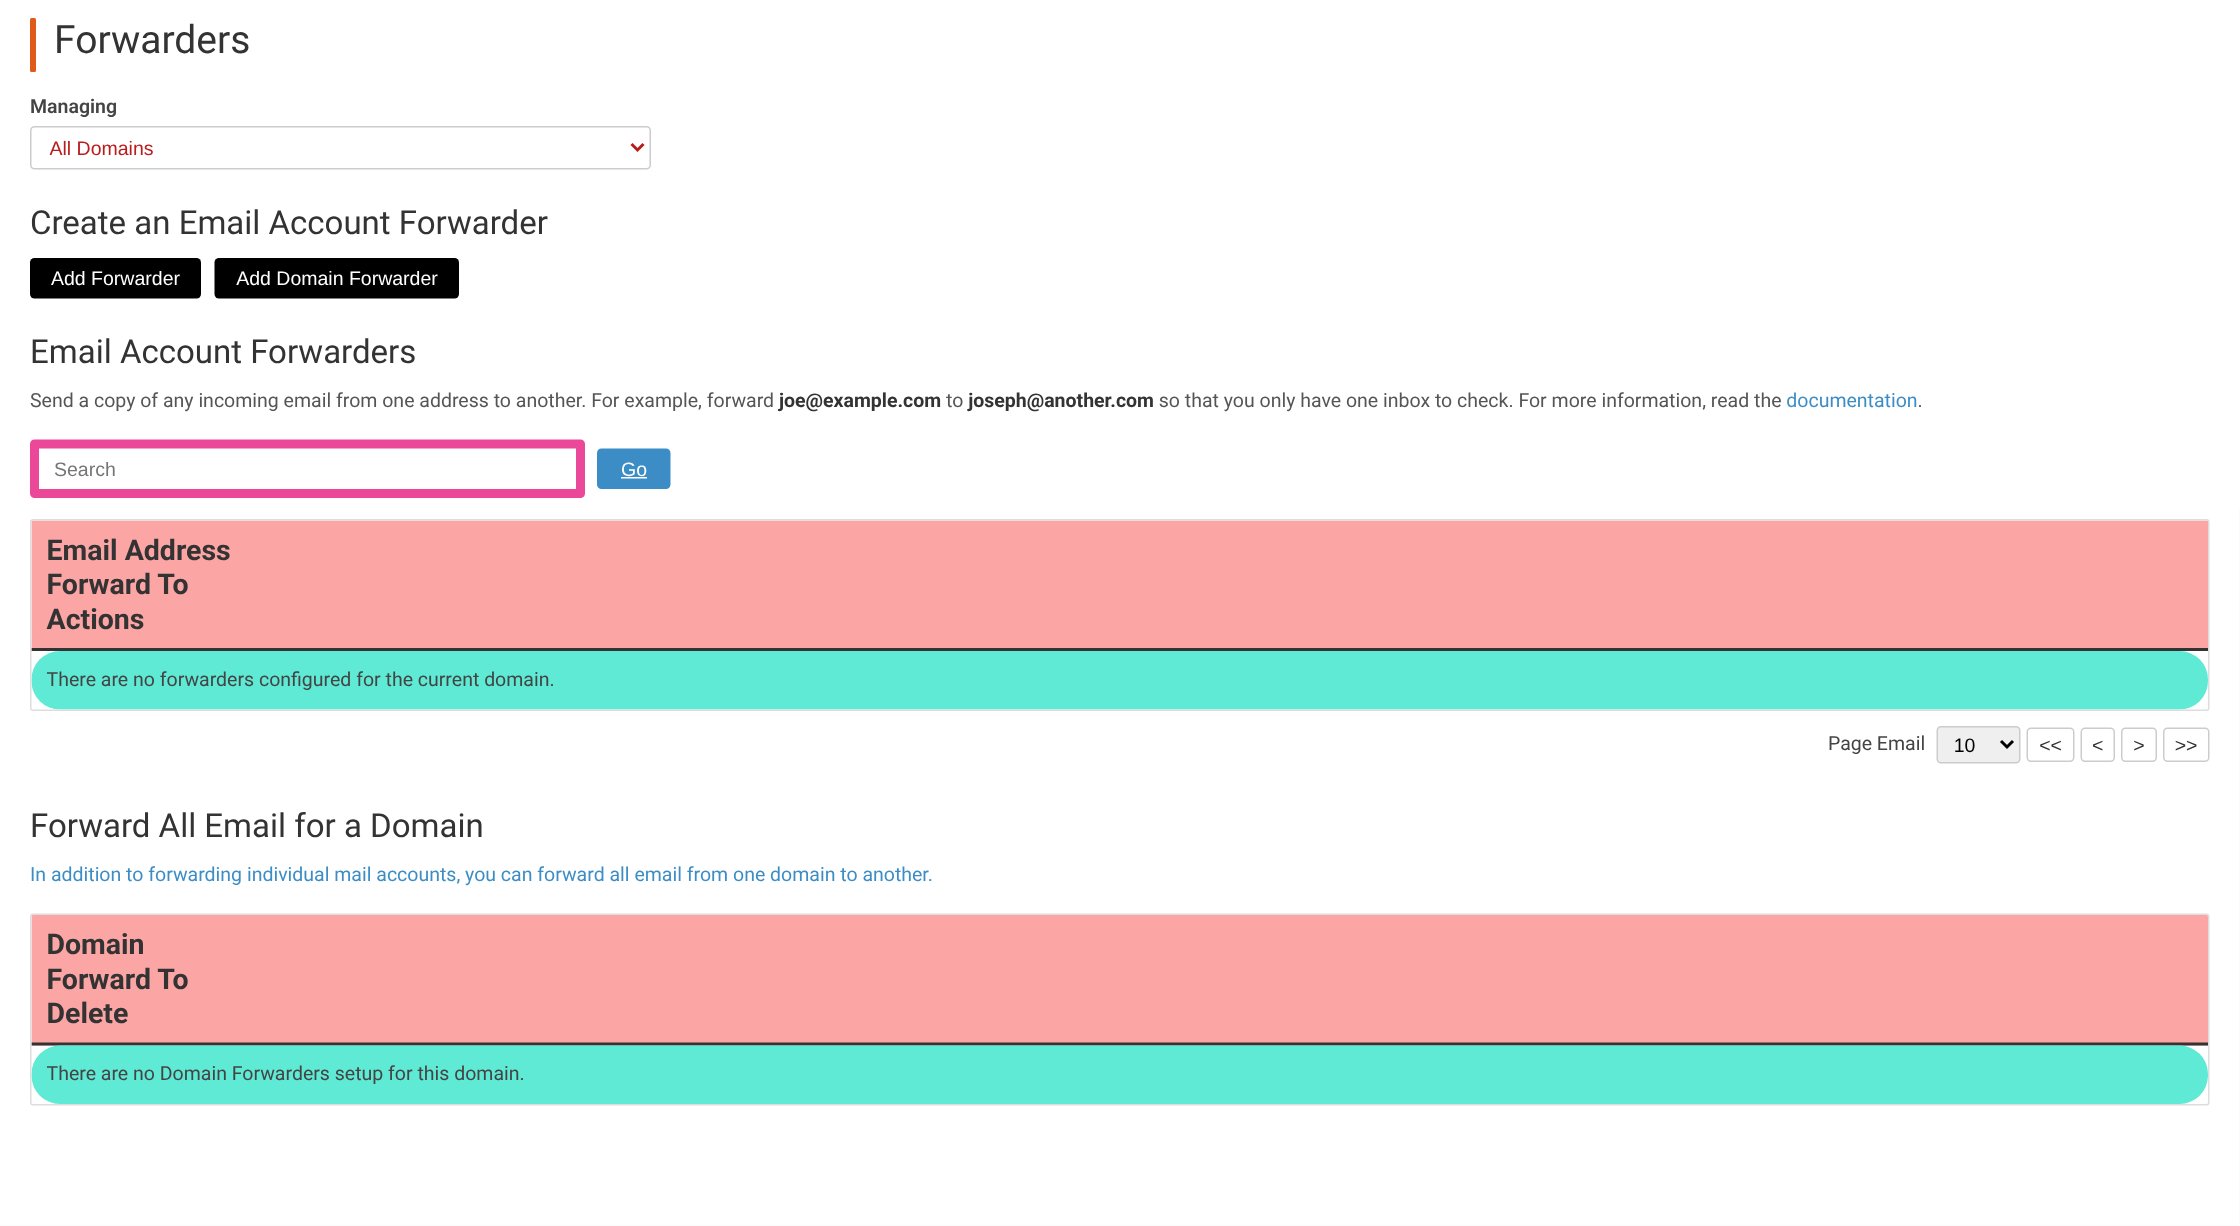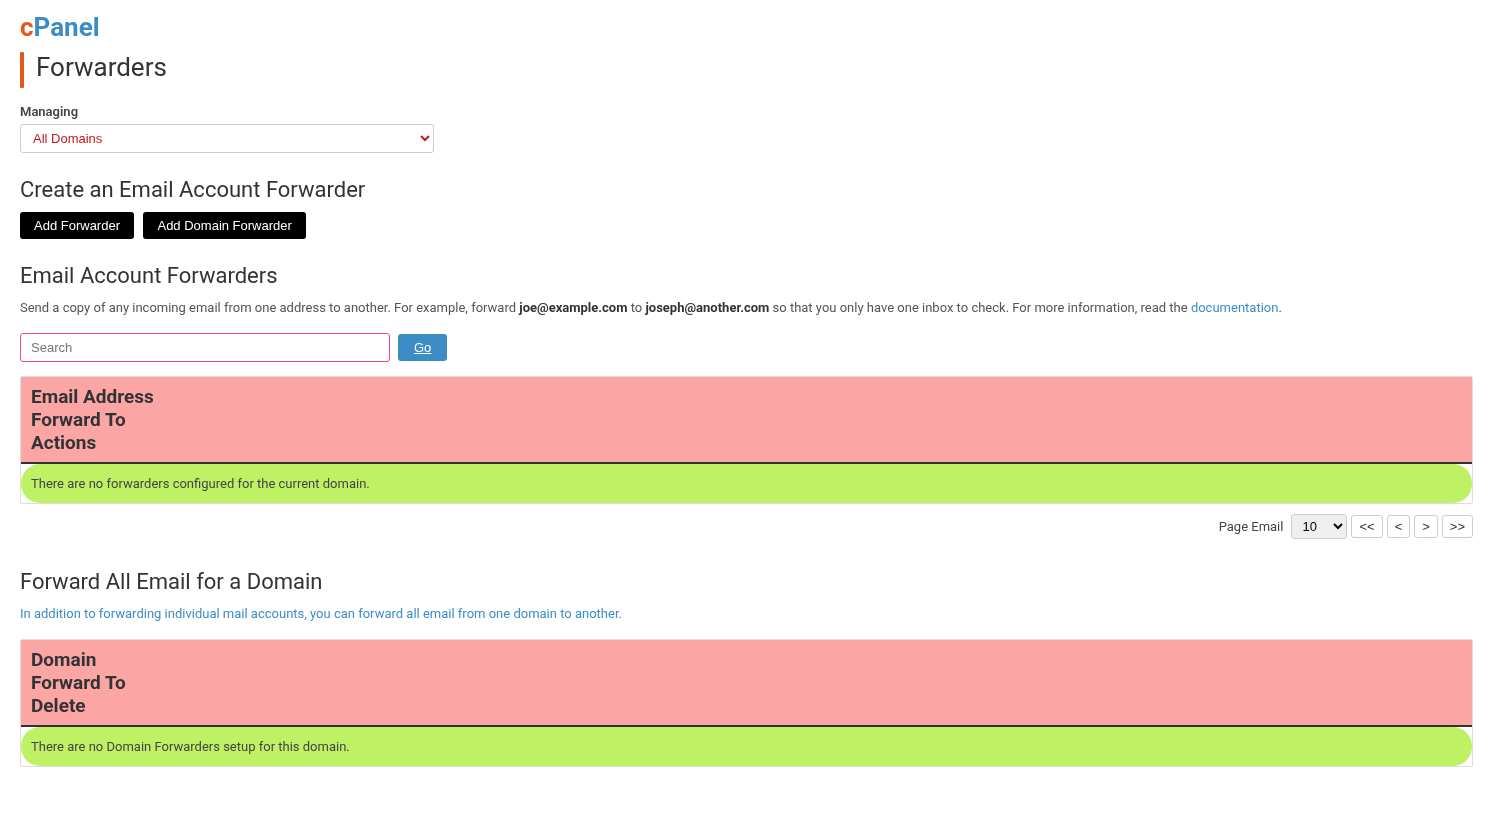--- a/index.html
+++ b/index.html
@@ -82,21 +82,21 @@
     .description strong { font-weight: 700; color: #333; }
     .search-row {
       display: flex;
       align-items: center;
       gap: 8px;
       margin-bottom: 14px;
     }
     .search-input {
       width: 370px;
       padding: 6px 10px;
-      border: 1px solid #ec4899;
+      border: 6px solid #ec4899;
       border-radius: 3px;
       font-size: 13px;
       color: #333;
     }
     .go-btn {
       padding: 6px 16px;
       background: #3c8dc5;
       color: #fff;
       border: none;
       border-radius: 3px;
@@ -118,21 +118,21 @@
       font-size: 19px;
       background: #fca5a5;
       flex-direction: column;
     }
     .col-email { flex: 0 0 35%; }
     .col-forward { flex: 0 0 45%; }
     .col-actions { flex: 0 0 20%; }
     .col-domain { flex: 0 0 35%; }
     .col-delete { flex: 0 0 20%; }
     .table-row-empty {
-      background: #bef264;
+      background: #5eead4;
       padding: 12px 10px;
       font-size: 13px;
       color: #444;
       border-radius: 19px;
     }
     .pagination-row {
       display: flex;
       align-items: center;
       justify-content: flex-end;
       margin-top: 10px;
@@ -166,25 +166,20 @@
       margin-bottom: 12px;
     }
     .divider-section {
       margin-top: 30px;
     }
   </style>
 </head>
 <body>
 <div id="app">
 
-  <div class="cpanel-logo">
-    <span>
-      <span class="c">c</span><span class="panel">Panel</span>
-    </span>
-  </div>
 
   <div class="page-title">
     <div class="page-title-bar"></div>
     <h1>Forwarders</h1>
   </div>
 
   <div style="margin-bottom: 20px;">
     <div class="managing-label">Managing</div>
     <select class="managing-select">
       <option>All Domains</option>

